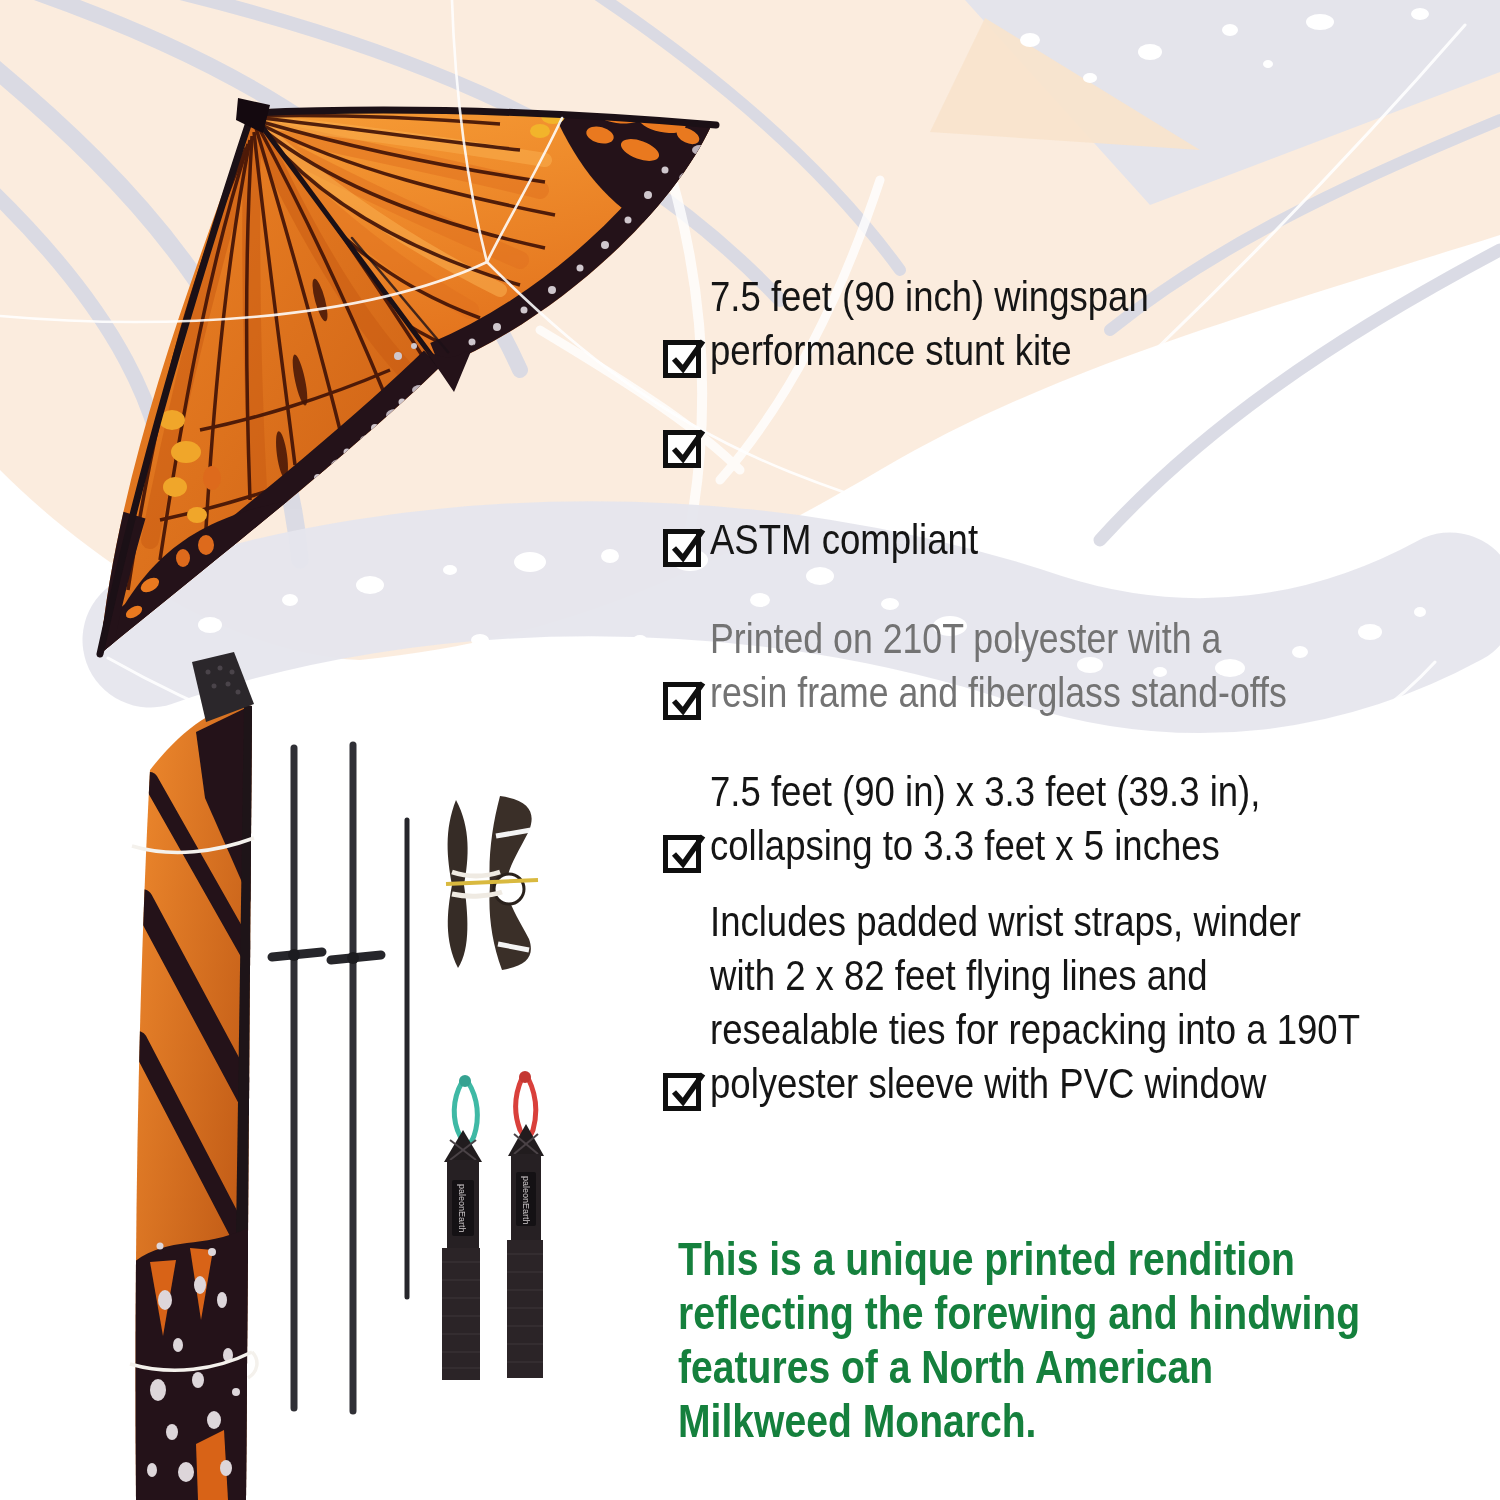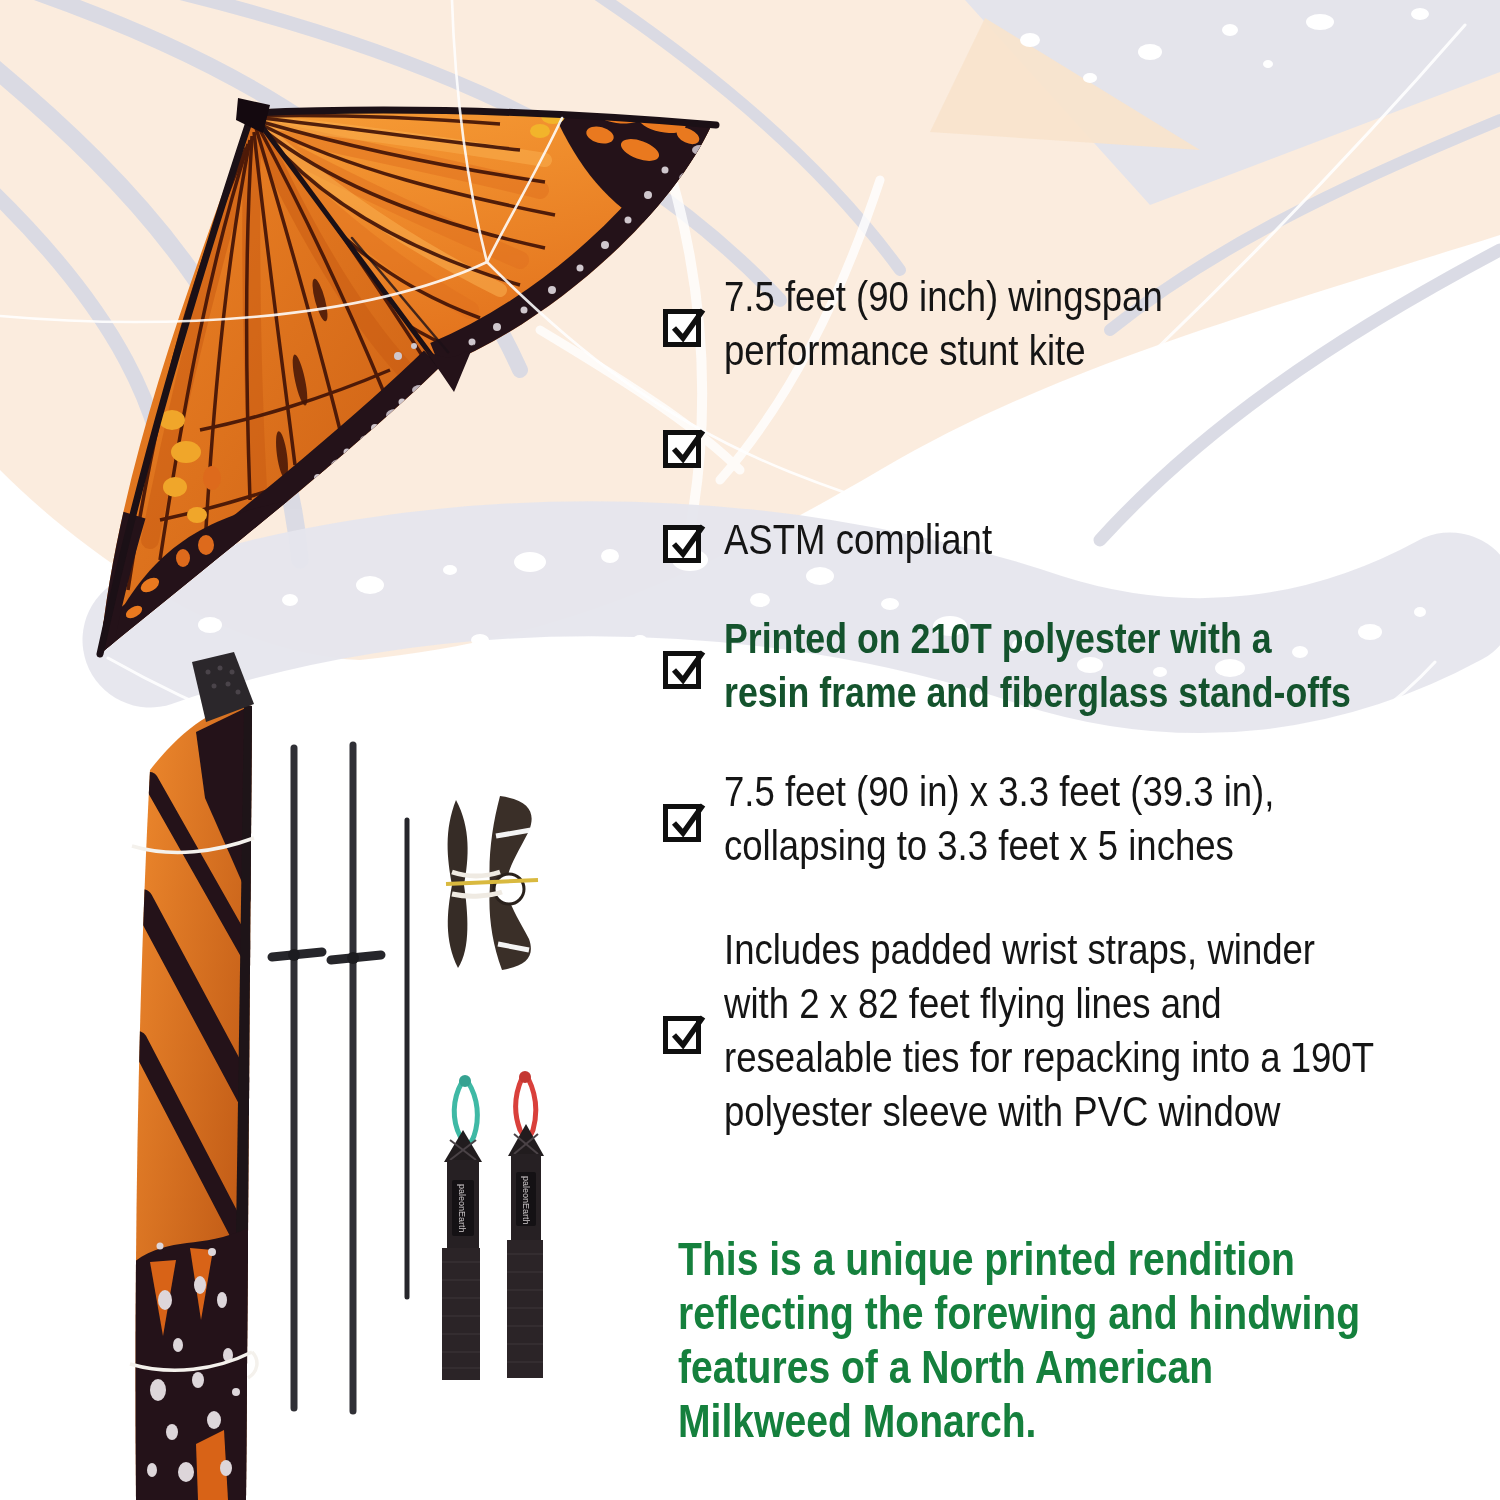--- a/index.html
+++ b/index.html
@@ -7,29 +7,29 @@
     width:1500px;height:1500px;position:relative;overflow:hidden;
     background:#ffffff;
     font-family:"Liberation Sans", sans-serif;
   }
   #art{position:absolute;left:0;top:0;width:1500px;height:1500px}
   
   #feature-col{
     position:absolute;left:663px;top:270px;width:830px;
     color:#151515;
   }
-  .item{display:flex;align-items:center;gap:23px;margin-bottom:45px}
-  .item.mb50{margin-bottom:50px}
+  .item{display:flex;align-items:flex-end;gap:9px;margin-bottom:45px}
+  .item.mb50{margin-bottom:22px}
   .cbx{
     flex:0 0 auto;width:28px;height:28px;border:5px solid #0f0f0f;
     margin-top:7px;position:relative;background:#fff;
   }
   .cbx svg{position:absolute;left:-2px;top:-8px;overflow:visible}
   .lines{font-size:42px;line-height:54px;font-weight:400;white-space:nowrap}
-  .item.bold .lines{font-weight:700;color:#14532d}
+  .item.bold .lines{font-weight:400;color:#737373}
   .ln{display:inline-block;transform:scaleX(.87);transform-origin:left top}
   .item.bold .ln{transform:scaleX(.85)}
   #closing-note{
     position:absolute;left:678px;top:1232px;width:800px;
     font-size:46px;line-height:54px;font-weight:700;color:#15803d;white-space:nowrap;
   }
   #closing-note .ln{display:inline-block;transform:scaleX(.85);transform-origin:left top}
 </style>
 </head>
 <body>

